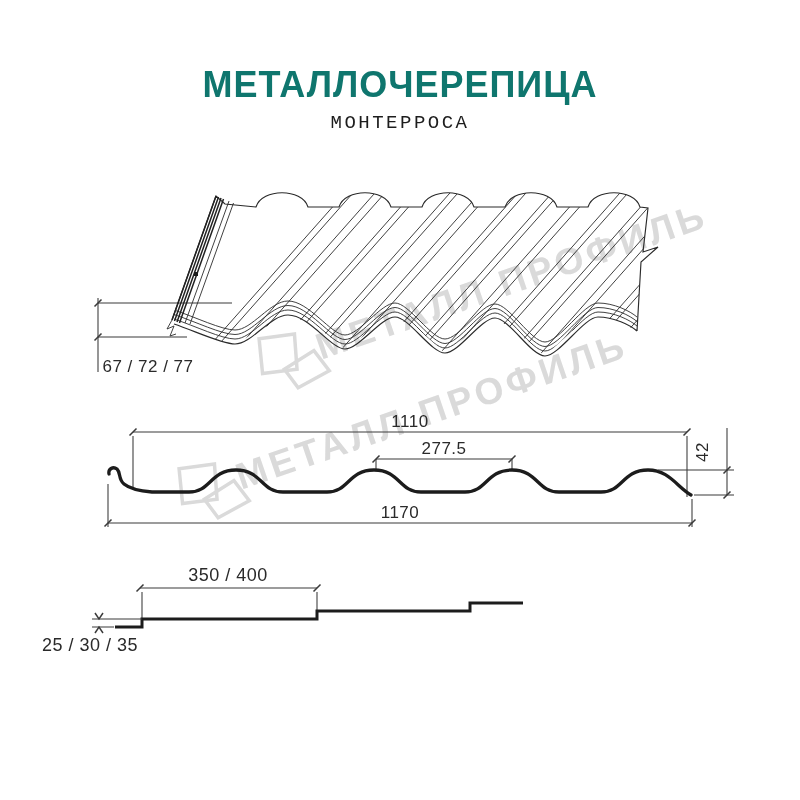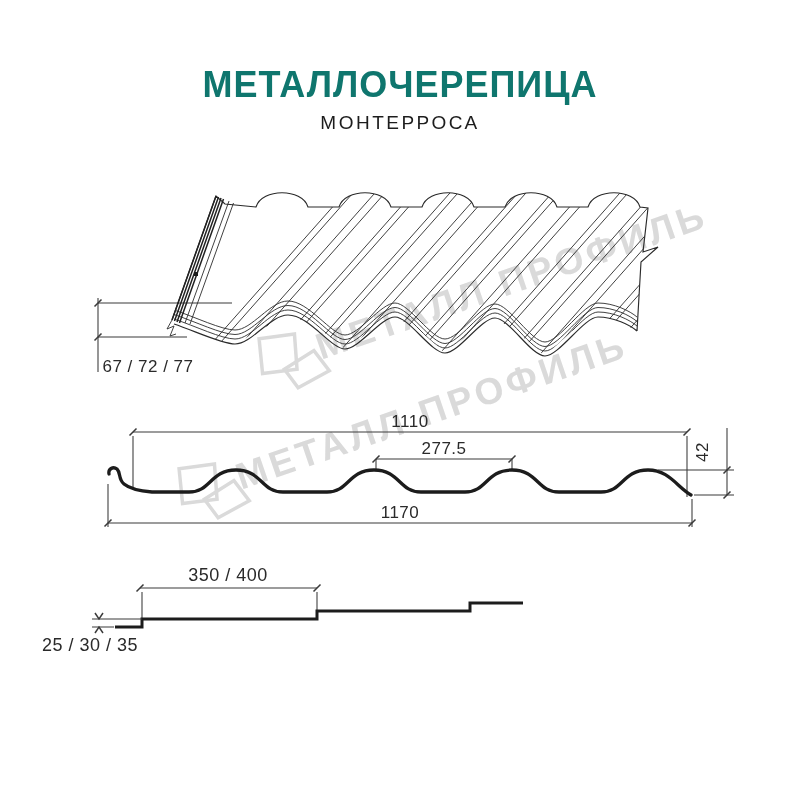--- a/index.html
+++ b/index.html
@@ -1,21 +1,21 @@
 <!DOCTYPE html>
 <html><head>
 <meta charset="utf-8">
 <style>
   html,body{margin:0;padding:0;background:#ffffff;}
   .stage{position:relative;width:800px;height:800px;background:#ffffff;overflow:hidden;
          font-family:"Liberation Sans",sans-serif;}
   .page-title{position:absolute;top:64px;left:0;width:800px;text-align:center;
               font-size:36px;font-weight:bold;letter-spacing:1px;color:#0f766e;}
   .page-subtitle{position:absolute;top:112px;left:0;width:800px;text-align:center;
-                 font-size:19px;font-weight:400;letter-spacing:2.5px;color:#1d1d1d;}
+                 font-size:19px;font-weight:400;letter-spacing:2.5px;color:#1d1d1d;font-family:Liberation Mono, monospace;}
   svg{position:absolute;top:0;left:0;}
   .thin{stroke:#2b2b2b;stroke-width:1.15;fill:none;}
   .thin-lt{stroke:#2b2b2b;stroke-width:0.9;fill:none;}
   .thick{stroke:#1c1c1c;stroke-width:3.3;fill:none;stroke-linecap:round;stroke-linejoin:round;}
   .thick-sq{stroke:#1c1c1c;stroke-width:3;fill:none;stroke-linecap:butt;stroke-linejoin:miter;}
   .dim{stroke:#3a3a3a;stroke-width:1.05;fill:none;}
   .tick{stroke:#3a3a3a;stroke-width:1.5;fill:none;}
   .dimtext{font-family:"Liberation Sans",sans-serif;font-size:17px;fill:#2a2a2a;letter-spacing:0.5px;}
   .dimtext2{font-family:"Liberation Sans",sans-serif;font-size:18px;fill:#2a2a2a;letter-spacing:0.5px;}
   .wm{opacity:0.92;}

